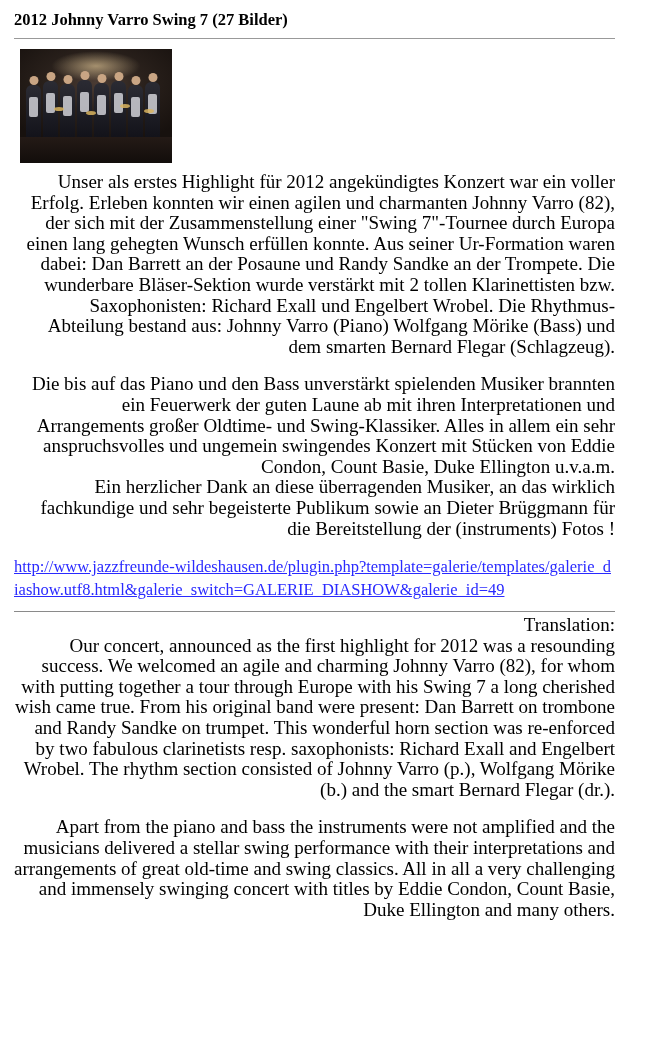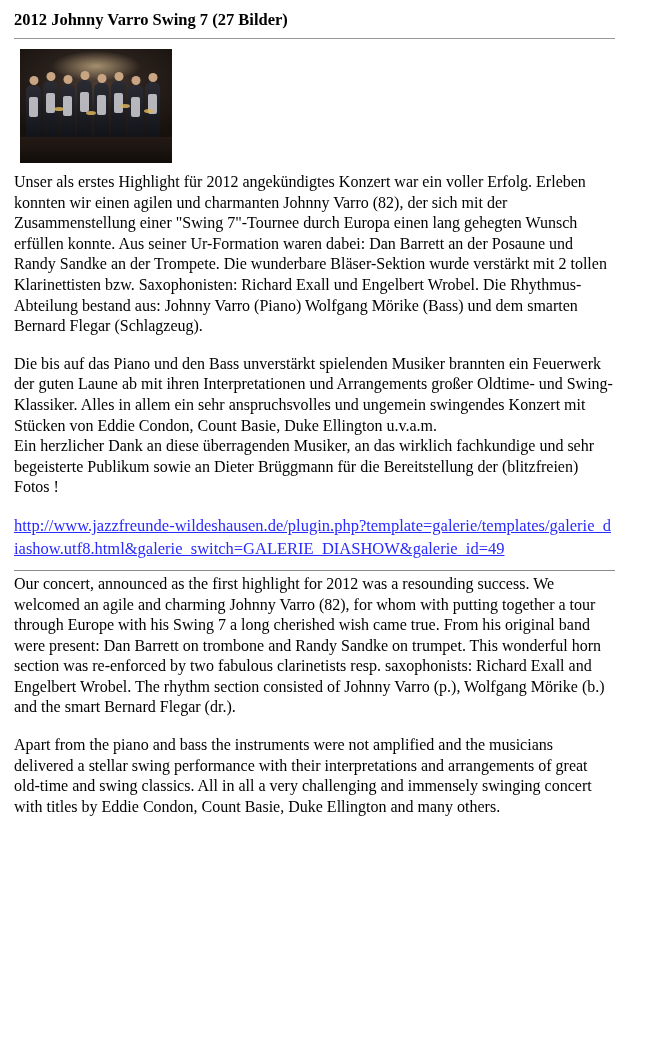--- a/index.html
+++ b/index.html
@@ -109,22 +109,23 @@
   .glow {
     position: absolute;
     top: 2px; left: 50%;
     transform: translateX(-50%);
     width: 90px; height: 30px;
     background: radial-gradient(ellipse at center, rgba(255,226,170,.55), rgba(255,226,170,0) 70%);
   }
 
   p {
     margin: 0;
-    font-size: 16px;
+    font-size: 19px;
     line-height: 20.6px;
+    text-align: right;
   }
   .body-block {
     margin-top: 9px;
   }
   .gap {
     height: 17px;
   }
   .link-block {
     margin-top: 16px;
     font-size: 16.5px;
@@ -179,29 +180,30 @@
       <div class="shine s3"></div>
       <div class="shine s4"></div>
     </div>
     <div class="photo-floor"></div>
   </div>
 
   <div class="body-block">
     <p>Unser als erstes Highlight für 2012 angekündigtes Konzert war ein voller Erfolg. Erleben konnten wir einen agilen und charmanten Johnny Varro (82), der sich mit der Zusammenstellung einer "Swing 7"-Tournee durch Europa einen lang gehegten Wunsch erfüllen konnte. Aus seiner Ur-Formation waren dabei: Dan Barrett an der Posaune und Randy Sandke an der Trompete. Die wunderbare Bläser-Sektion wurde verstärkt mit 2 tollen Klarinettisten bzw. Saxophonisten: Richard Exall und Engelbert Wrobel. Die Rhythmus-Abteilung bestand aus: Johnny Varro (Piano) Wolfgang Mörike (Bass) und dem smarten Bernard Flegar (Schlagzeug).</p>
     <div class="gap"></div>
     <p>Die bis auf das Piano und den Bass unverstärkt spielenden Musiker brannten ein Feuerwerk der guten Laune ab mit ihren Interpretationen und Arrangements großer Oldtime- und Swing-Klassiker. Alles in allem ein sehr anspruchsvolles und ungemein swingendes Konzert mit Stücken von Eddie Condon, Count Basie, Duke Ellington u.v.a.m.</p>
-    <p>Ein herzlicher Dank an diese überragenden Musiker, an das wirklich fachkundige und sehr begeisterte Publikum sowie an Dieter Brüggmann für die Bereitstellung der (blitzfreien) Fotos !</p>
+    <p>Ein herzlicher Dank an diese überragenden Musiker, an das wirklich fachkundige und sehr begeisterte Publikum sowie an Dieter Brüggmann für die Bereitstellung der (instruments) Fotos !</p>
   </div>
 
   <div class="link-block">
     <a href="#">http://www.jazzfreunde-wildeshausen.de/plugin.php?template=galerie/templates/galerie_diashow.utf8.html&amp;galerie_switch=GALERIE_DIASHOW&amp;galerie_id=49</a>
   </div>
 
   <hr class="trans-rule">
 
   <div class="translation">
+    <p>Translation:</p>
     <p>Our concert, announced as the first highlight for 2012 was a resounding success. We welcomed an agile and charming Johnny Varro (82), for whom with putting together a tour through Europe with his Swing 7 a long cherished wish came true.  From his original band were present: Dan Barrett on trombone and Randy Sandke on trumpet. This wonderful horn section was re-enforced by two fabulous clarinetists resp. saxophonists: Richard Exall and Engelbert Wrobel. The rhythm section consisted of Johnny Varro (p.), Wolfgang Mörike (b.) and the smart Bernard Flegar (dr.).</p>
     <div class="gap"></div>
     <p>Apart from the piano and bass the instruments were not amplified and the musicians delivered a stellar swing performance with their interpretations and arrangements of great old-time and swing classics. All in all a very challenging and immensely swinging concert with titles by Eddie Condon, Count Basie, Duke Ellington and many others.</p>
     <div class="gap"></div>
   </div>
 
 </div>
 
 </body></html>

